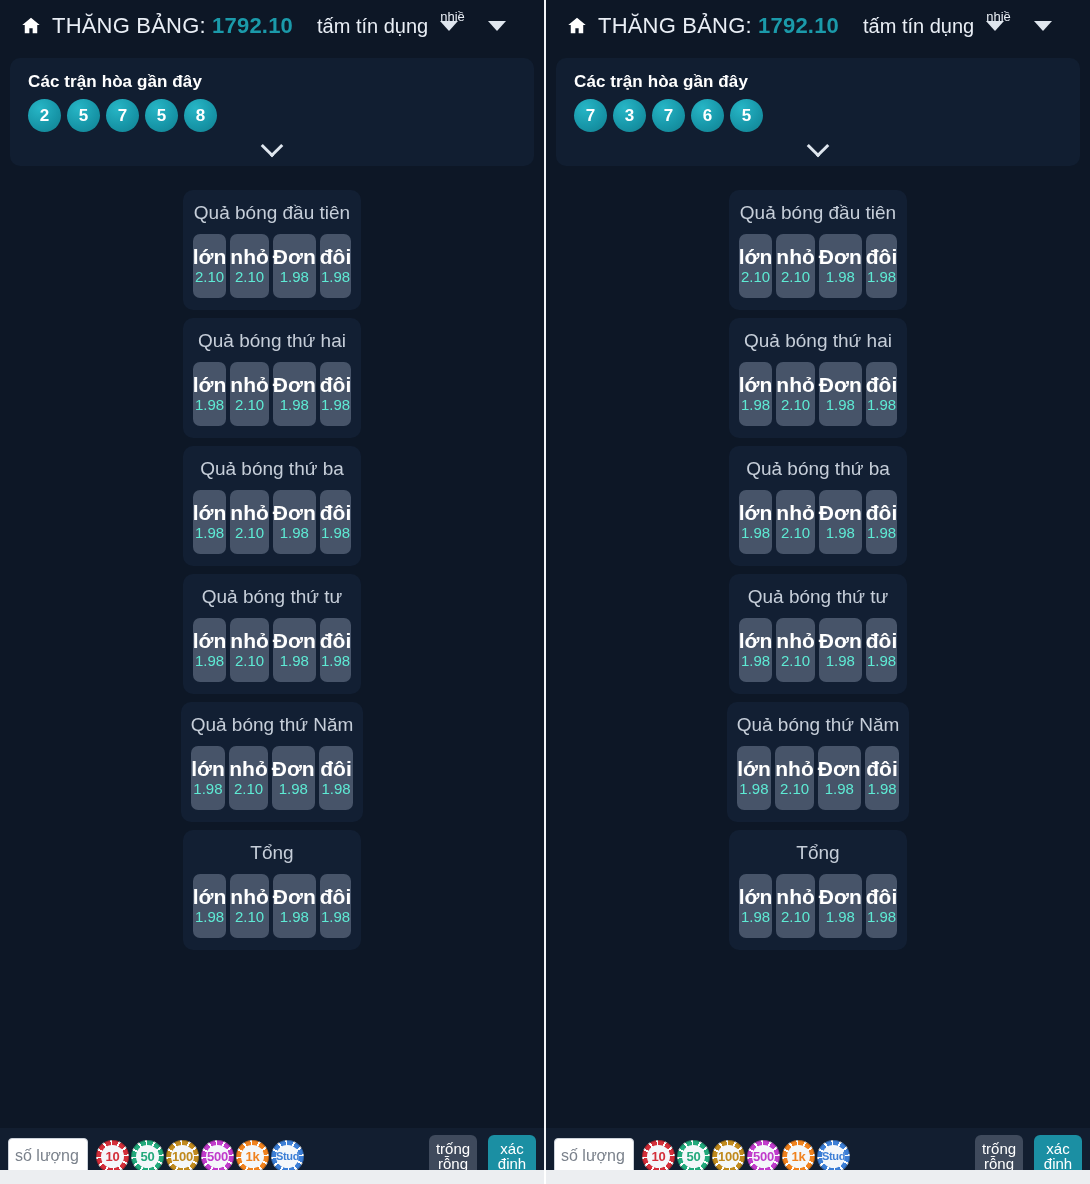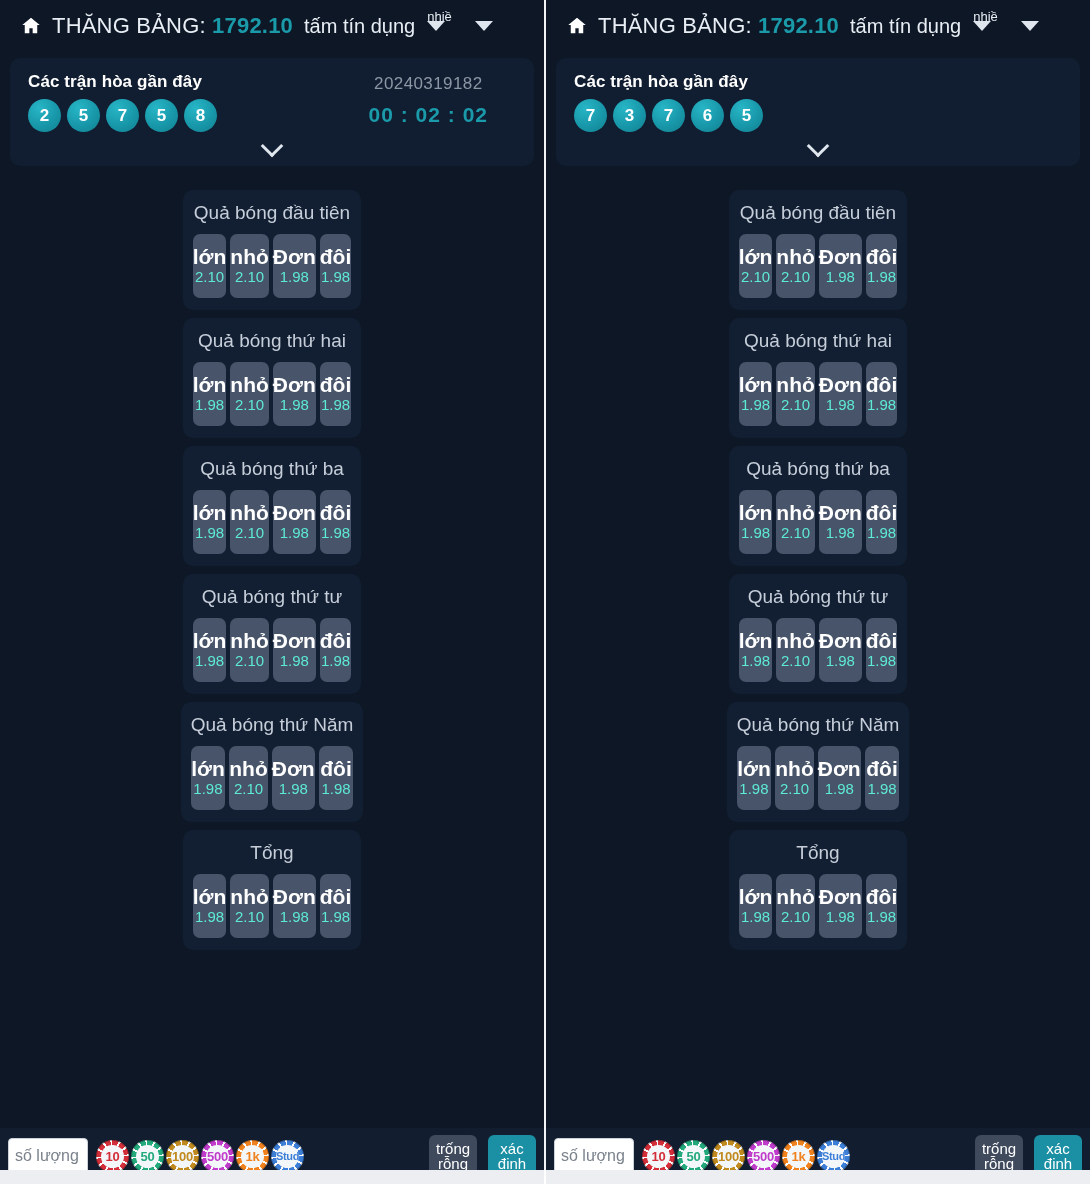--- a/index.html
+++ b/index.html
@@ -35,21 +35,21 @@
   }
   .home-icon { width:22px; height:22px; flex:0 0 22px; display:block; }
   .appbar-title {
     font-size:22px;
     color:#e9eef5;
     letter-spacing:.2px;
     white-space:nowrap;
     text-align:right;
   }
   .appbar-amount { color:#1b9aaa; font-weight:700; }
-  .appbar-credit { font-size:20px; color:#e9eef5; white-space:nowrap; margin-left:1px; }
+  .appbar-credit { font-size:20px; color:#e9eef5; white-space:nowrap; margin-left:14px; }
   .caret-wrap { position:relative; display:flex; align-items:center; margin-left:2px; }
   .caret-label {
     position:absolute;
     top:-12px; left:0px;
     font-size:13px; color:#e9eef5;
     white-space:nowrap;
   }
   .caret {
     width:0;height:0;
     border-left:9px solid transparent;
@@ -202,24 +202,20 @@
         <div class="draws-left">
           <div class="draws-title">Các trận hòa gần đây</div>
           <div class="balls">
             <div class="ball">2</div>
             <div class="ball">5</div>
             <div class="ball">7</div>
             <div class="ball">5</div>
             <div class="ball">8</div>
           </div>
         </div>
-        <div class="draws-right">
-          <div class="draw-id">20240319182</div>
-          <div class="draw-timer">00 : 02 : 02</div>
-        </div>
       </div>
       <div class="chev-row">
         <i class="chev"></i>
       </div>
     </div>
 
     <div class="markets">
       <div class="market">
         <div class="market-title">Quả bóng đầu tiên</div>
         <div class="bet-row">

